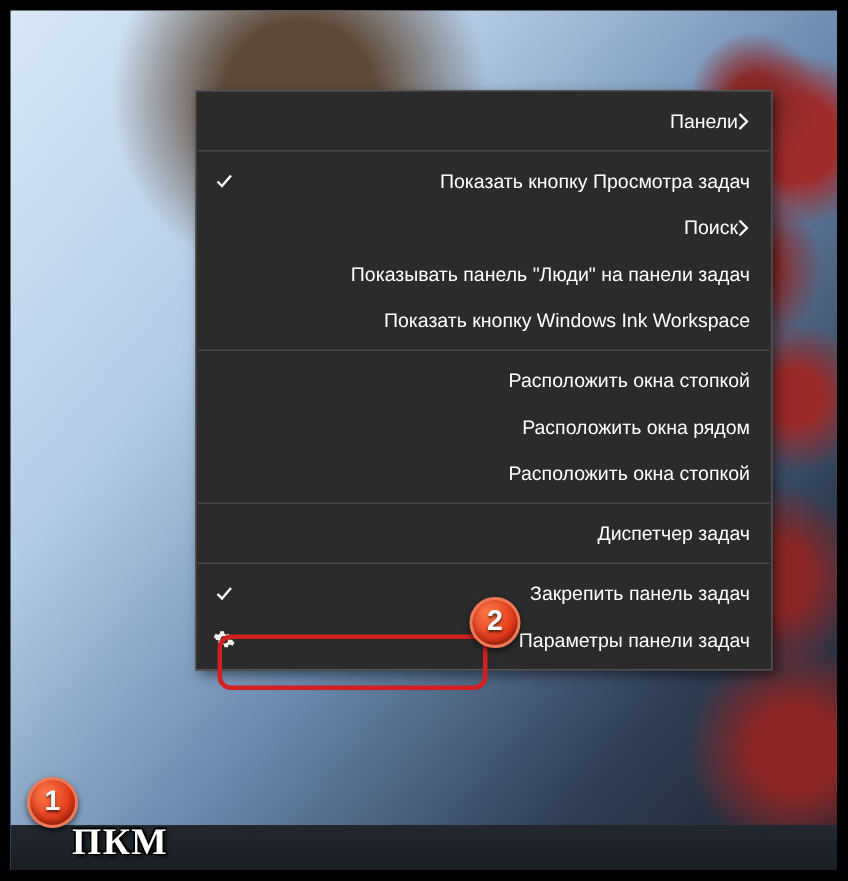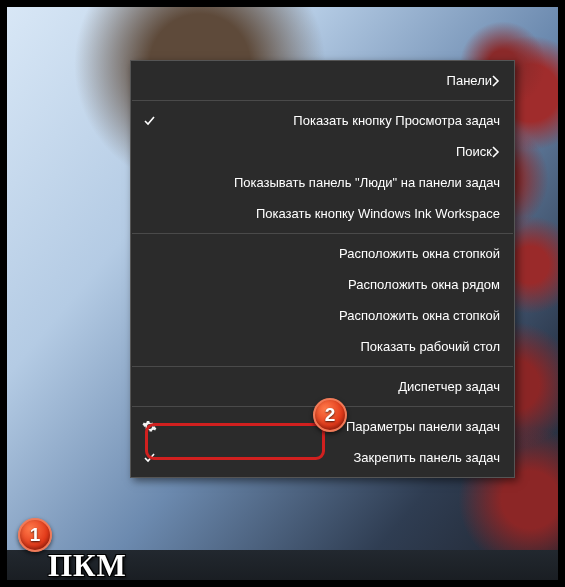--- a/index.html
+++ b/index.html
@@ -91,21 +91,21 @@
     display: flex;
     align-items: center;
     justify-content: center;
     text-shadow: 0 1px 2px rgba(0,0,0,.7);
     pointer-events: none;
   }
   .pkm-label {
     position: absolute;
     font-family: "Georgia", serif;
     font-weight: bold;
-    font-size: 31px;
+    font-size: 25px;
     color: #fff;
     text-shadow:
       1px 1px 0 #000, -1px -1px 0 #000, 1px -1px 0 #000, -1px 1px 0 #000,
       2px 2px 3px rgba(0,0,0,.8);
     letter-spacing: 1px;
     pointer-events: none;
   }
   svg { display: block; }
 </style>
 </head>
@@ -168,50 +168,46 @@
   <div class="menu-item">
     <span class="icon-slot"></span>
     <span class="label">Расположить окна рядом</span>
   </div>
 
   <div class="menu-item">
     <span class="icon-slot"></span>
     <span class="label">Расположить окна стопкой</span>
   </div>
 
-  <div class="menu-item">
-    <span class="icon-slot"></span>
-    <span class="label">Показать рабочий стол</span>
-  </div>
 
   <div class="separator"></div>
 
   <div class="menu-item">
     <span class="icon-slot"></span>
     <span class="label">Диспетчер задач</span>
   </div>
 
   <div class="separator"></div>
+
+  <div class="menu-item">
+    <span class="icon-slot">
+      <svg width="13" height="13" viewBox="0 0 13 13">
+          <path d="M2 7 L5 10 L11 3" stroke="#fff" stroke-width="1.6" fill="none"></path>
+        </svg>
+    </span>
+    <span class="label">Закрепить панель задач</span>
+  </div>
 
   <div class="menu-item">
     <span class="icon-slot">
       <svg width="15" height="15" viewBox="0 0 24 24">
           <path fill="#fff" d="M12 8a4 4 0 1 0 0 8 4 4 0 0 0 0-8zm9 4a7.5 7.5 0 0 1-.1 1.2l2.1 1.6-2 3.5-2.5-1a7.5 7.5 0 0 1-2 .1l-.4 2.6h-4l-.4-2.6a7.5 7.5 0 0 1-2-1.1l-2.5 1-2-3.5 2.1-1.6A7.5 7.5 0 0 1 3 12l-.1-1.2L.8 9.2l2-3.5 2.5 1a7.5 7.5 0 0 1 2-1.1L7.7 3h4l.4 2.6a7.5 7.5 0 0 1 2 1.1l2.5-1 2 3.5-2.1 1.6.1 1.2z" opacity=".95"></path>
         </svg>
     </span>
     <span class="label">Параметры панели задач</span>
-  </div>
-
-  <div class="menu-item">
-    <span class="icon-slot">
-      <svg width="13" height="13" viewBox="0 0 13 13">
-          <path d="M2 7 L5 10 L11 3" stroke="#fff" stroke-width="1.6" fill="none"></path>
-        </svg>
-    </span>
-    <span class="label">Закрепить панель задач</span>
   </div>
 
 </div>
 
 <div class="highlight-box" style="top:423px; left:145px; width:180px; height:37px;"></div>
 
 <div class="badge" style="top:518px; left:18px;">
   <span>1</span>
 </div>
 <div class="badge" style="top:398px; left:313px;">

